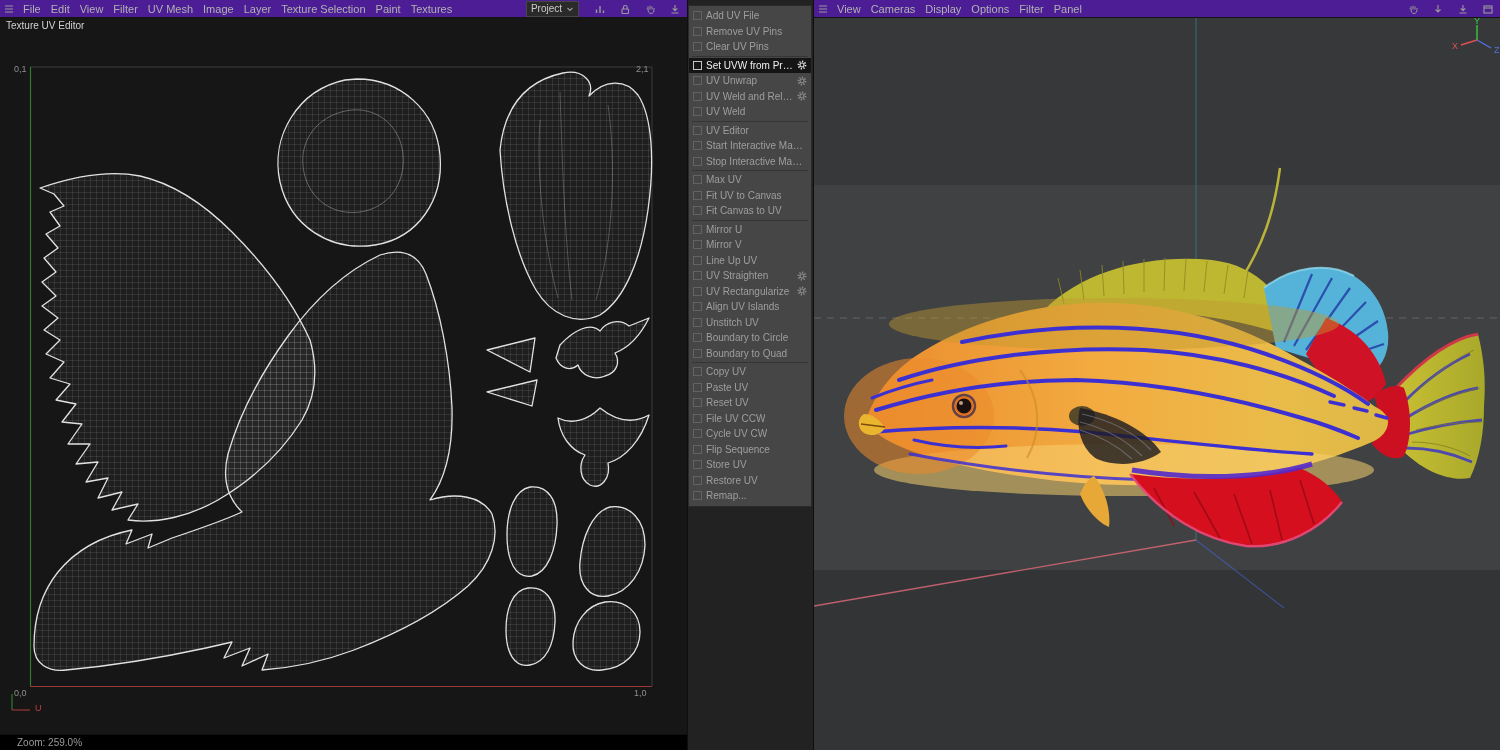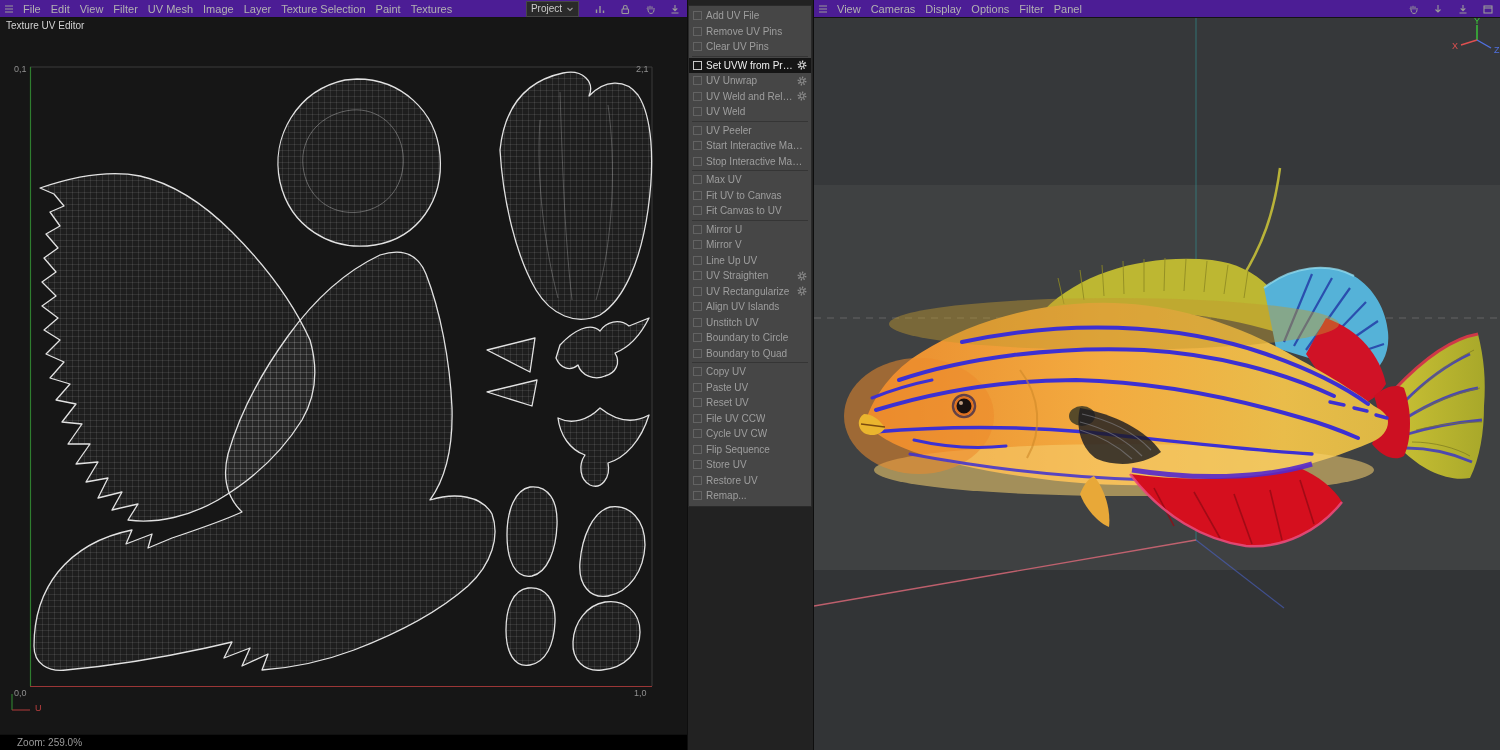--- a/index.html
+++ b/index.html
@@ -194,21 +194,21 @@
           <circle cx="5" cy="5" r="3.6" fill="none" stroke="currentColor" stroke-width="1.7" stroke-dasharray="1.3 1.45"></circle>
         </svg>
       </div>
     <div class="trow">
         <span class="mi"></span>
         <span class="tlabel">UV Weld</span>
       </div>
     <div class="tsep"></div>
     <div class="trow">
         <span class="mi"></span>
-        <span class="tlabel">UV Peeler</span>
+        <span class="tlabel">UV Editor</span>
       </div>
     <div class="trow">
         <span class="mi"></span>
         <span class="tlabel">Start Interactive Mapping</span>
       </div>
     <div class="trow">
         <span class="mi"></span>
         <span class="tlabel">Stop Interactive Mapping</span>
       </div>
     <div class="tsep"></div>

